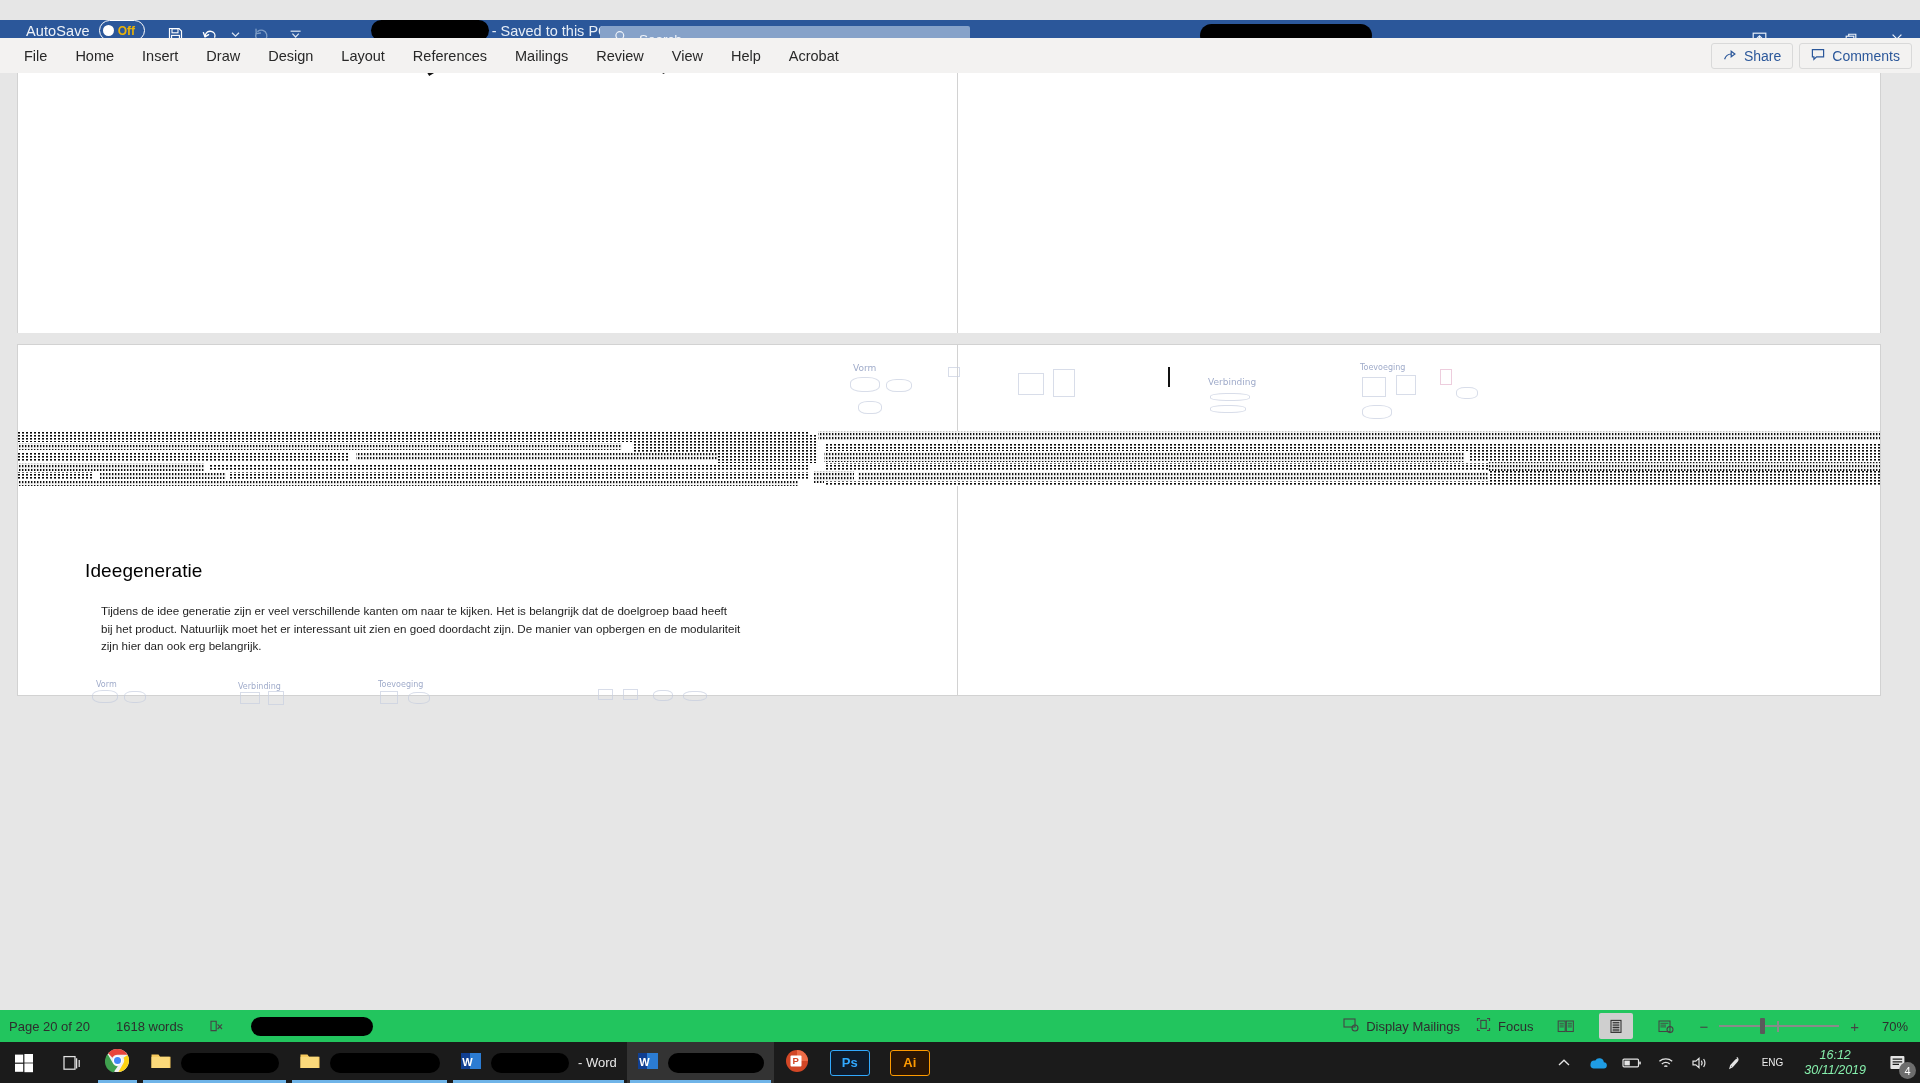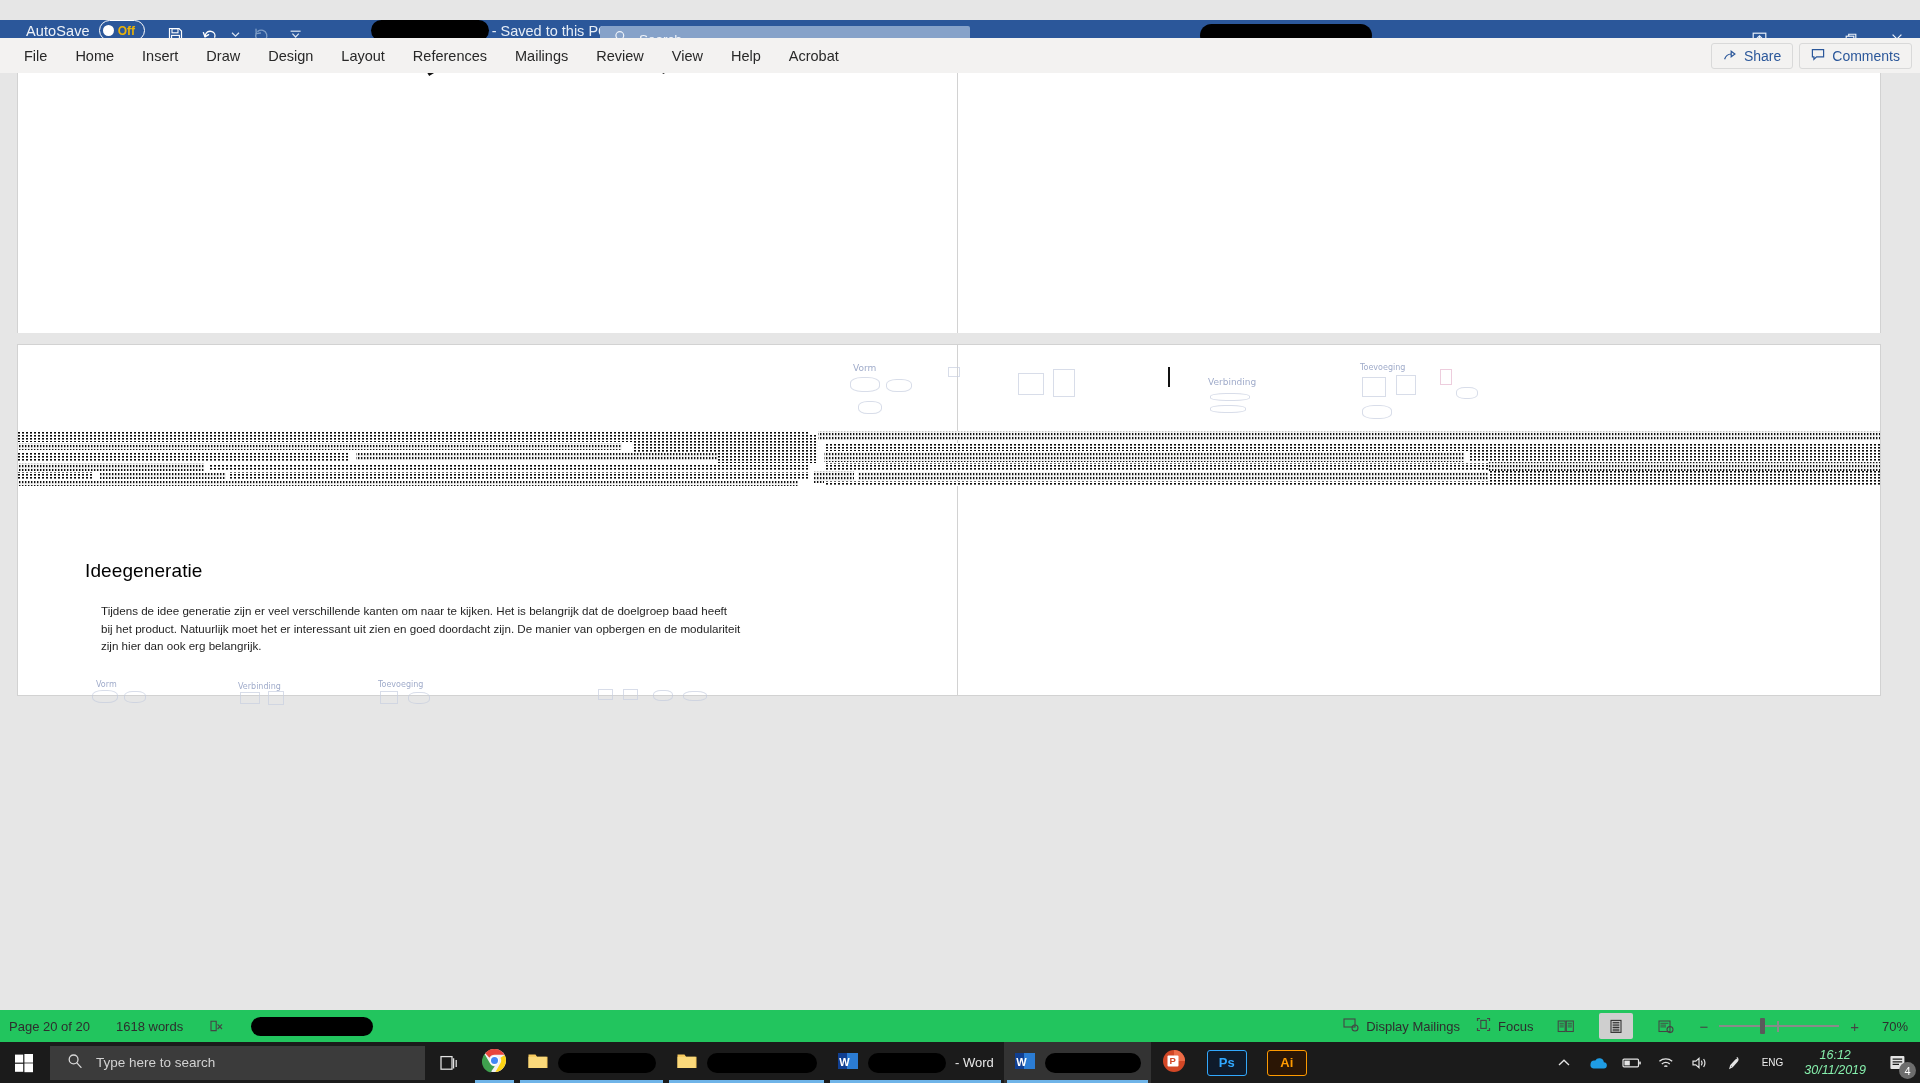--- a/index.html
+++ b/index.html
@@ -465,29 +465,20 @@
   <div class="taskbar">
     <span class="start-btn">
       <svg width="20" height="20" viewBox="0 0 20 20">
           <rect x="1" y="1.6" width="8.2" height="8" fill="#fff"></rect>
           <rect x="10.4" y="1" width="8.6" height="8.6" fill="#fff"></rect>
           <rect x="1" y="10.8" width="8.2" height="8" fill="#fff"></rect>
           <rect x="10.4" y="10.4" width="8.6" height="8.8" fill="#fff"></rect>
         </svg>
     </span>
 
-    <span class="tb-search">
-      <span>
-        <svg width="16" height="16" viewBox="0 0 16 16">
-            <circle cx="6.6" cy="6.4" r="4.4" fill="none" stroke="#d8d8d8" stroke-width="1.3"></circle>
-            <path d="M9.9 9.9 L14 14.4" stroke="#d8d8d8" stroke-width="1.3" stroke-linecap="round"></path>
-          </svg>
-      </span>
-      <span class="ph">Type here to search</span>
-    </span>
 
     <span class="tb-icon">
       <svg width="20" height="18" viewBox="0 0 20 18">
           <rect x="2" y="2.6" width="11" height="12.6" fill="none" stroke="#e2e2e2" stroke-width="1.25"></rect>
           <path d="M14.6 4.2v10.4M17.2 6v7" stroke="#e2e2e2" stroke-width="1.25"></path>
         </svg>
     </span>
 
     <span class="tb-app">
       <span>

